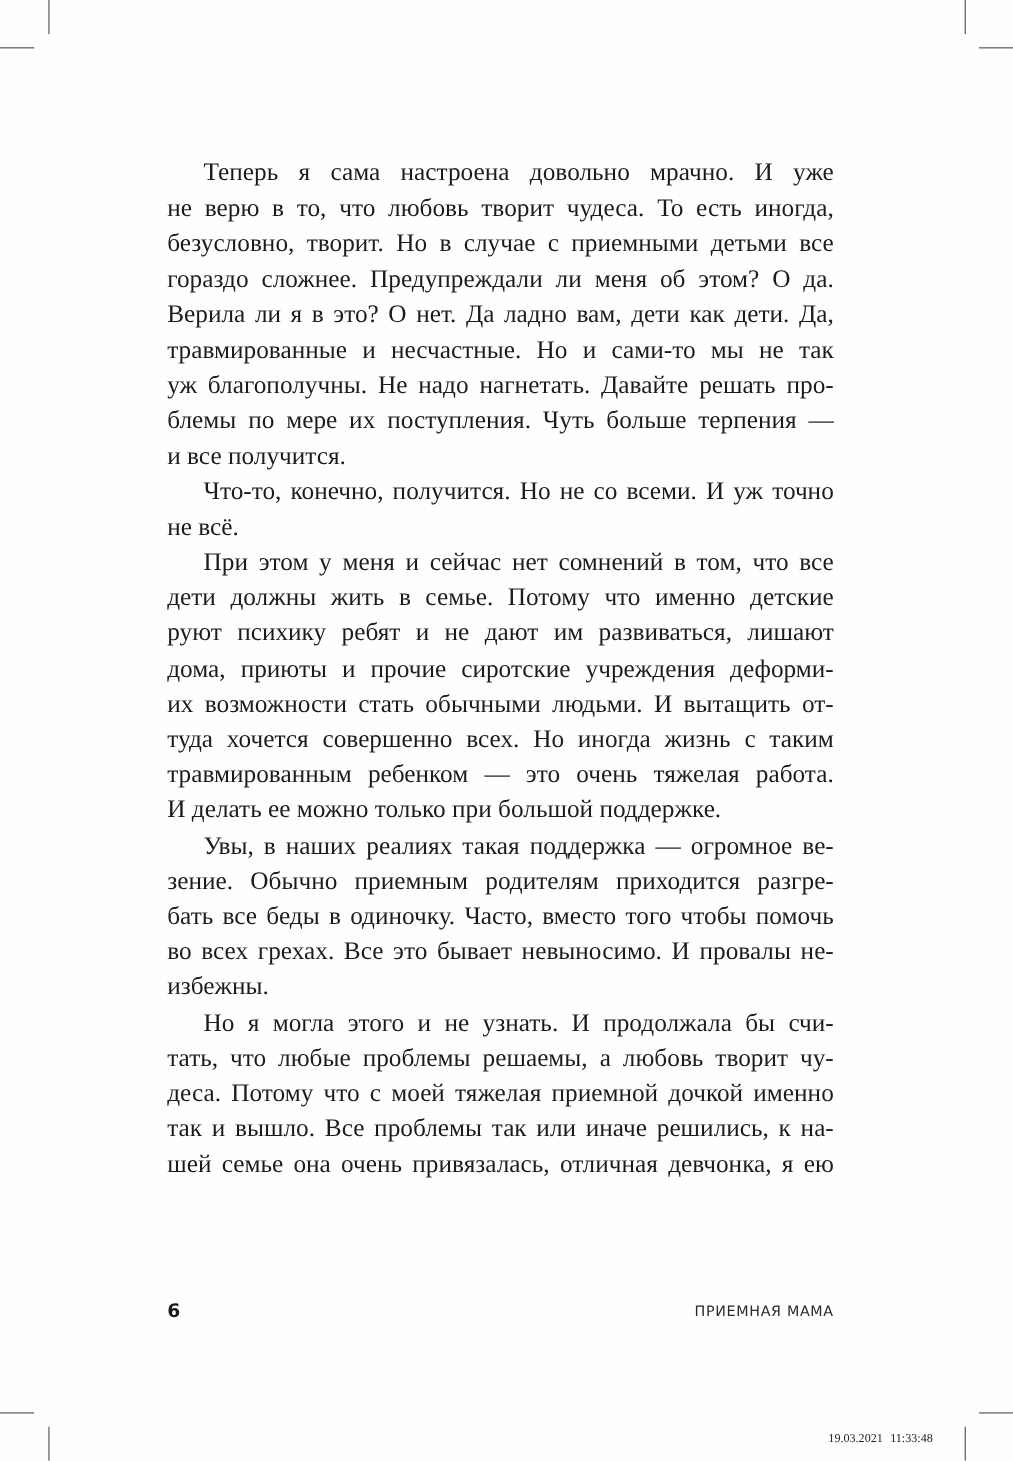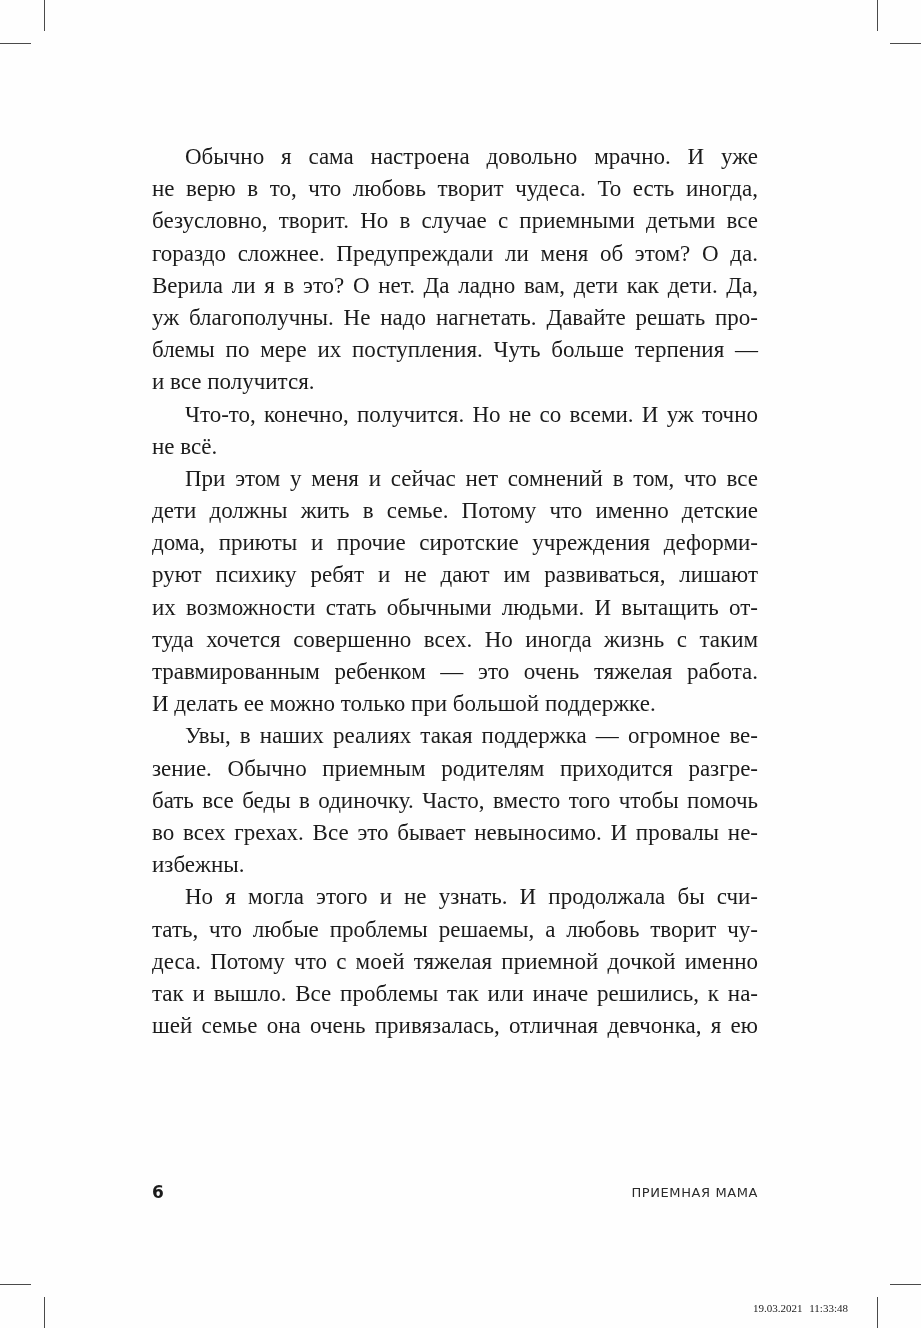--- a/index.html
+++ b/index.html
@@ -79,38 +79,39 @@
   <div class="crop v" style="left:877px; top:0; height:31px;"></div>
   <div class="crop h" style="left:890px; top:43px; width:31px;"></div>
 
   <div class="crop h" style="left:0; top:1284px; width:31px;"></div>
   <div class="crop v" style="left:44px; top:1297px; height:31px;"></div>
   <div class="crop h" style="left:890px; top:1284px; width:31px;"></div>
   <div class="crop v" style="left:877px; top:1297px; height:31px;"></div>
 
   <div class="body-text">
     <div>
-      <span class="line indent">Обычно я сама настроена довольно мрачно. И уже</span>
+      <span class="line indent">Теперь я сама настроена довольно мрачно. И уже</span>
       <span class="line">не верю в то, что любовь творит чудеса. То есть иногда,</span>
       <span class="line">безусловно, творит. Но в случае с приемными детьми все</span>
       <span class="line">гораздо сложнее. Предупреждали ли меня об этом? О да.</span>
       <span class="line">Верила ли я в это? О нет. Да ладно вам, дети как дети. Да,</span>
+      <span class="line">травмированные и несчастные. Но и сами-то мы не так</span>
       <span class="line">уж благополучны. Не надо нагнетать. Давайте решать про-</span>
       <span class="line">блемы по мере их поступления. Чуть больше терпения —</span>
       <span class="line last">и все получится.</span>
     </div>
     <div>
       <span class="line indent">Что-то, конечно, получится. Но не со всеми. И уж точно</span>
       <span class="line last">не всё.</span>
     </div>
     <div>
       <span class="line indent">При этом у меня и сейчас нет сомнений в том, что все</span>
       <span class="line">дети должны жить в семье. Потому что именно детские</span>
+      <span class="line">руют психику ребят и не дают им развиваться, лишают</span>
       <span class="line">дома, приюты и прочие сиротские учреждения деформи-</span>
-      <span class="line">руют психику ребят и не дают им развиваться, лишают</span>
       <span class="line">их возможности стать обычными людьми. И вытащить от-</span>
       <span class="line">туда хочется совершенно всех. Но иногда жизнь с таким</span>
       <span class="line">травмированным ребенком — это очень тяжелая работа.</span>
       <span class="line last">И делать ее можно только при большой поддержке.</span>
     </div>
     <div>
       <span class="line indent">Увы, в наших реалиях такая поддержка — огромное ве-</span>
       <span class="line">зение. Обычно приемным родителям приходится разгре-</span>
       <span class="line">бать все беды в одиночку. Часто, вместо того чтобы помочь</span>
       <span class="line">во всех грехах. Все это бывает невыносимо. И провалы не-</span>

